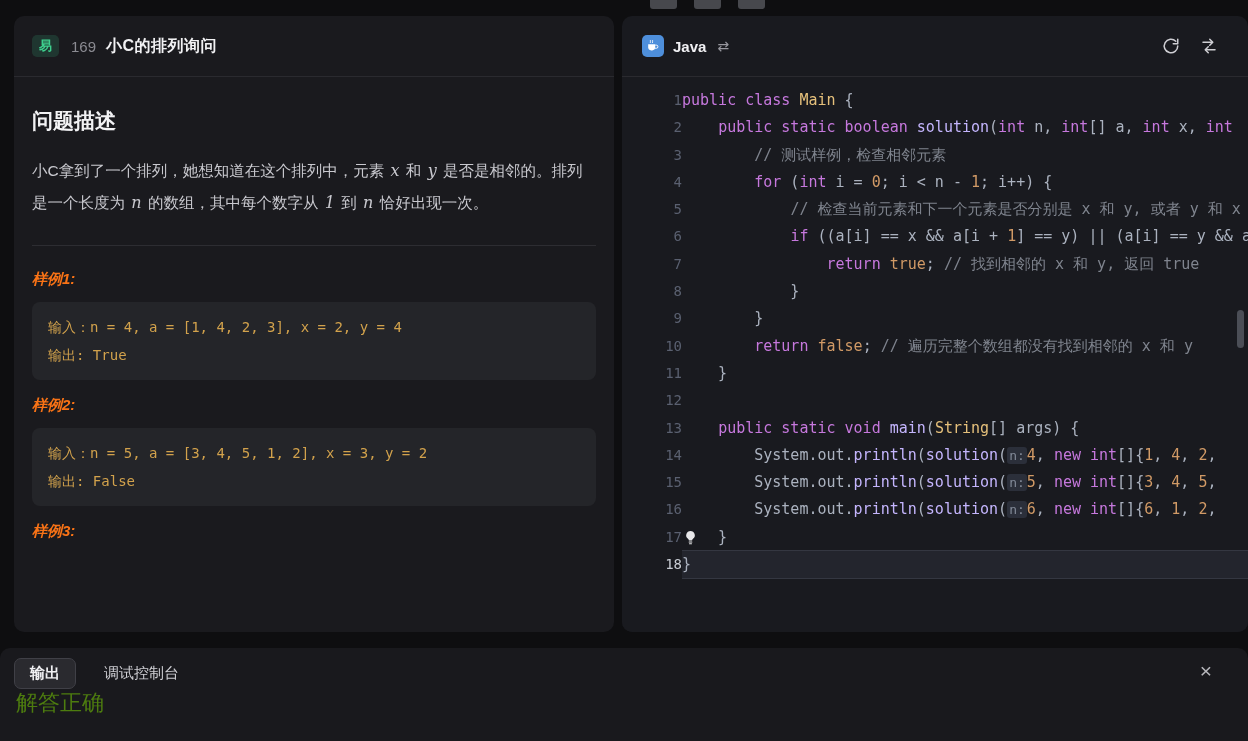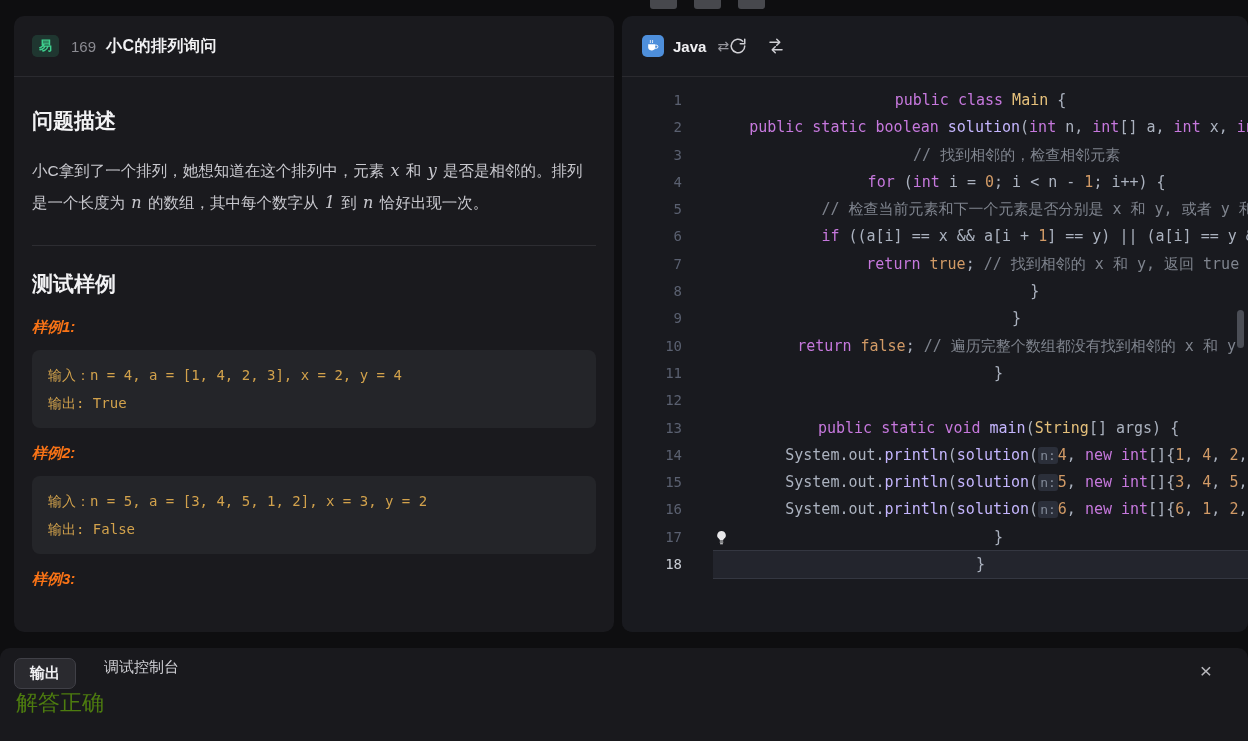--- a/index.html
+++ b/index.html
@@ -22,49 +22,49 @@
 
   .problem-body{padding:14px 18px 0 18px;}
   .section-title{color:#f2f2f4;font-size:21px;font-weight:700;margin:16px 0 20px;}
   .para{color:#c9c9cf;font-size:15.5px;line-height:2.0;margin:0 0 24px;}
   .math{font-family:"DejaVu Serif",serif;font-style:italic;font-size:16px;padding:0 2px;}
   .divider{border:none;border-top:1px solid #2d2d32;margin:26px 0 24px;}
   .example-label{color:#f97316;font-size:15px;font-style:italic;font-weight:700;margin:16px 0 13px;}
   .example-block{background:#242529;border-radius:8px;padding:11px 16px;font-family:"DejaVu Sans Mono",monospace;font-size:14px;color:#d2a24c;line-height:2.0;margin:0 0 14px;}
 
   
-  .editor-header{justify-content:flex-start;padding:0 30px 0 20px;}
+  .editor-header{justify-content:space-between;padding:0 30px 0 20px;}
   .lang-group{display:flex;align-items:center;gap:9px;}
   .java-icon{width:22px;height:22px;border-radius:5px;background:#4e8fdb;display:flex;align-items:center;justify-content:center;flex:none;}
   .lang-label{color:#f0f0f3;font-weight:700;font-size:15px;}
   .switch-glyph{color:#97979e;font-size:14px;margin-left:2px;}
   .header-actions{display:flex;align-items:center;gap:20px;}
   .icon-btn{display:flex;align-items:center;justify-content:center;cursor:pointer;}
 
   
   .editor-body{position:absolute;top:62px;left:0;right:0;bottom:0;padding-top:9px;overflow:hidden;background:#191a1f;}
   .code-line{display:flex;height:27.3px;line-height:27.3px;font-family:"DejaVu Sans Mono",monospace;font-size:15px;white-space:pre;}
   .ln{width:60px;text-align:right;color:#5a6070;flex:none;font-size:14px;}
-  .code-content{margin-left:31px;flex:1;position:relative;color:#abb2bf;overflow:hidden;text-align:center;}
+  .code-content{flex:1;position:relative;color:#abb2bf;overflow:hidden;}
   .code-line.active .code-content{background:#23252d;box-shadow:0 -1px 0 #343741,0 1px 0 #343741;}
   .code-line.active .ln{color:#c8ccd4;}
   .tok-k{color:#c678dd;}
   .tok-f{color:#c4b5fd;}
   .tok-n{color:#d19a66;}
   .tok-b{color:#d19a66;}
   .tok-c{color:#7f848e;}
   .tok-p{color:#abb2bf;}
   .tok-t{color:#e5c07b;}
   .tok-h{color:#828a98;background:#2b2f3a;border-radius:3px;padding:1px 2px;font-size:13px;}
   .bulb{position:absolute;left:2px;top:6px;}
   .scroll-thumb{position:absolute;right:4px;top:232px;width:7px;height:38px;background:#4b4e56;border-radius:4px;}
 
   
   .console{position:absolute;left:0;top:648px;width:1248px;height:93px;background:#19191d;border-radius:10px 10px 0 0;}
-  .console-tabs{display:flex;align-items:flex-start;padding:10px 32px 0 14px;}
+  .console-tabs{display:flex;align-items:center;padding:10px 32px 0 14px;}
   .output-tab{background:#2a2a2f;border:1px solid #404047;border-radius:7px;color:#f0f0f3;font-weight:700;font-size:15px;padding:5px 15px;cursor:pointer;}
   .debug-tab{color:#cfcfd4;font-size:15px;margin-left:28px;cursor:pointer;}
   .console-close{position:absolute;right:36px;top:12px;color:#b8b8bd;font-size:21px;line-height:1;cursor:pointer;}
   .result{position:absolute;left:16px;top:40px;color:#4d7c0f;font-size:22px;}
   .watermark{position:absolute;right:14px;bottom:18px;color:#ffffff;font-weight:700;font-size:25px;text-shadow:0 2px 3px rgba(0,0,0,.55);letter-spacing:.5px;}
 </style>
 </head>
 <body>
 
 <div class="page">
@@ -76,21 +76,20 @@
   <div class="panel problem-panel">
     <div class="panel-header">
       <span class="badge">易</span>
       <span class="prob-id">169</span>
       <span class="prob-title">小C的排列询问</span>
     </div>
     <div class="problem-body">
       <div class="section-title">问题描述</div>
       <p class="para"><span>小C拿到了一个排列，她想知道在这个排列中，元素 </span><span class="math">x</span><span> 和 </span><span class="math">y</span><span> 是否是相邻的。排列是一个长度为 </span><span class="math">n</span><span> 的数组，其中每个数字从 </span><span class="math">1</span><span> 到 </span><span class="math">n</span><span> 恰好出现一次。</span></p>
       <hr class="divider">
-      <div class="section-title">测试样例</div>
 
       <div class="example-label">样例1:</div>
       <div class="example-block">
         <div>输入：n = 4, a = [1, 4, 2, 3], x = 2, y = 4</div>
         <div>输出: True</div>
       </div>
 
       <div class="example-label">样例2:</div>
       <div class="example-block">
         <div>输入：n = 5, a = [3, 4, 5, 1, 2], x = 3, y = 2</div>
@@ -128,21 +127,21 @@
               <path d="M20 17H8"></path>
               <path d="M11 21l-4-4 4-4"></path>
           </svg>
         </span>
       </div>
     </div>
     <div class="editor-body">
       <div>
           <div class="code-line"><span class="ln">1</span><span class="code-content"><span class="tok-k">public</span><span class="tok-p"> </span><span class="tok-k">class</span><span class="tok-p"> </span><span class="tok-t">Main</span><span class="tok-p"> {</span></span></div>
           <div class="code-line"><span class="ln">2</span><span class="code-content"><span class="tok-p">    </span><span class="tok-k">public</span><span class="tok-p"> </span><span class="tok-k">static</span><span class="tok-p"> </span><span class="tok-k">boolean</span><span class="tok-p"> </span><span class="tok-f">solution</span><span class="tok-p">(</span><span class="tok-k">int</span><span class="tok-p"> n, </span><span class="tok-k">int</span><span class="tok-p">[] a, </span><span class="tok-k">int</span><span class="tok-p"> x, </span><span class="tok-k">int</span></span></div>
-          <div class="code-line"><span class="ln">3</span><span class="code-content"><span class="tok-p">        </span><span class="tok-c">// 找到相邻的，检查相邻元素</span></span></div>
+          <div class="code-line"><span class="ln">3</span><span class="code-content"><span class="tok-p">        </span><span class="tok-c">// 测试样例，检查相邻元素</span></span></div>
           <div class="code-line"><span class="ln">4</span><span class="code-content"><span class="tok-p">        </span><span class="tok-k">for</span><span class="tok-p"> (</span><span class="tok-k">int</span><span class="tok-p"> i = </span><span class="tok-n">0</span><span class="tok-p">; i &lt; n - </span><span class="tok-n">1</span><span class="tok-p">; i++) {</span></span></div>
           <div class="code-line"><span class="ln">5</span><span class="code-content"><span class="tok-p">            </span><span class="tok-c">// 检查当前元素和下一个元素是否分别是 x 和 y, 或者 y 和 x</span></span></div>
           <div class="code-line"><span class="ln">6</span><span class="code-content"><span class="tok-p">            </span><span class="tok-k">if</span><span class="tok-p"> ((a[i] == x &amp;&amp; a[i + </span><span class="tok-n">1</span><span class="tok-p">] == y) || (a[i] == y &amp;&amp; a[i + </span></span></div>
           <div class="code-line"><span class="ln">7</span><span class="code-content"><span class="tok-p">                </span><span class="tok-k">return</span><span class="tok-p"> </span><span class="tok-b">true</span><span class="tok-p">; </span><span class="tok-c">// 找到相邻的 x 和 y, 返回 true</span></span></div>
           <div class="code-line"><span class="ln">8</span><span class="code-content"><span class="tok-p">            }</span></span></div>
           <div class="code-line"><span class="ln">9</span><span class="code-content"><span class="tok-p">        }</span></span></div>
           <div class="code-line"><span class="ln">10</span><span class="code-content"><span class="tok-p">        </span><span class="tok-k">return</span><span class="tok-p"> </span><span class="tok-b">false</span><span class="tok-p">; </span><span class="tok-c">// 遍历完整个数组都没有找到相邻的 x 和 y</span></span></div>
           <div class="code-line"><span class="ln">11</span><span class="code-content"><span class="tok-p">    }</span></span></div>
           <div class="code-line"><span class="ln">12</span><span class="code-content"></span></div>
           <div class="code-line"><span class="ln">13</span><span class="code-content"><span class="tok-p">    </span><span class="tok-k">public</span><span class="tok-p"> </span><span class="tok-k">static</span><span class="tok-p"> </span><span class="tok-k">void</span><span class="tok-p"> </span><span class="tok-f">main</span><span class="tok-p">(</span><span class="tok-t">String</span><span class="tok-p">[] args) {</span></span></div>

